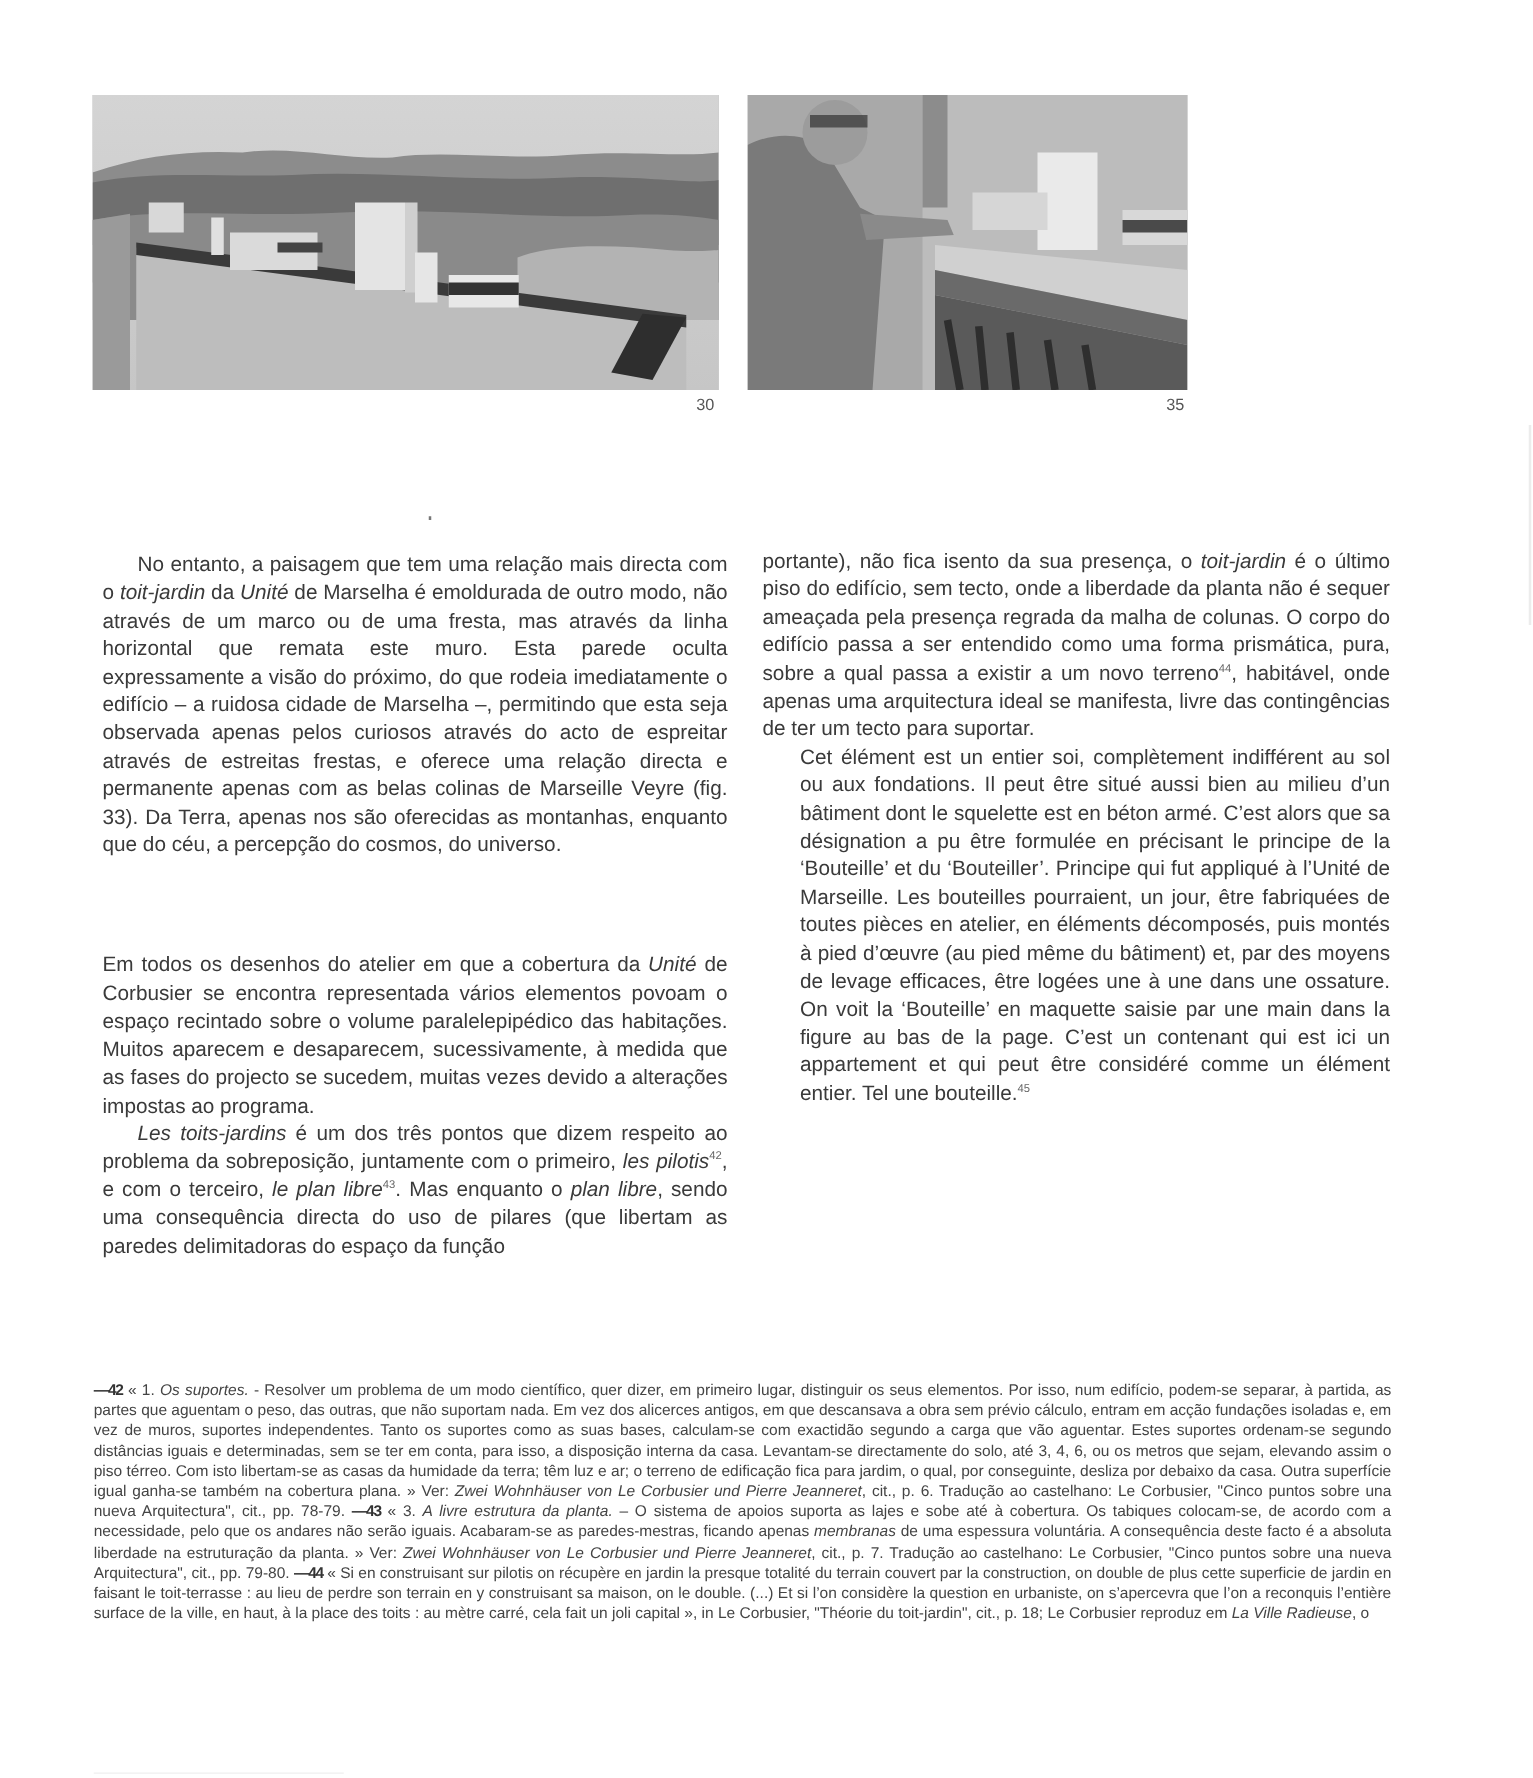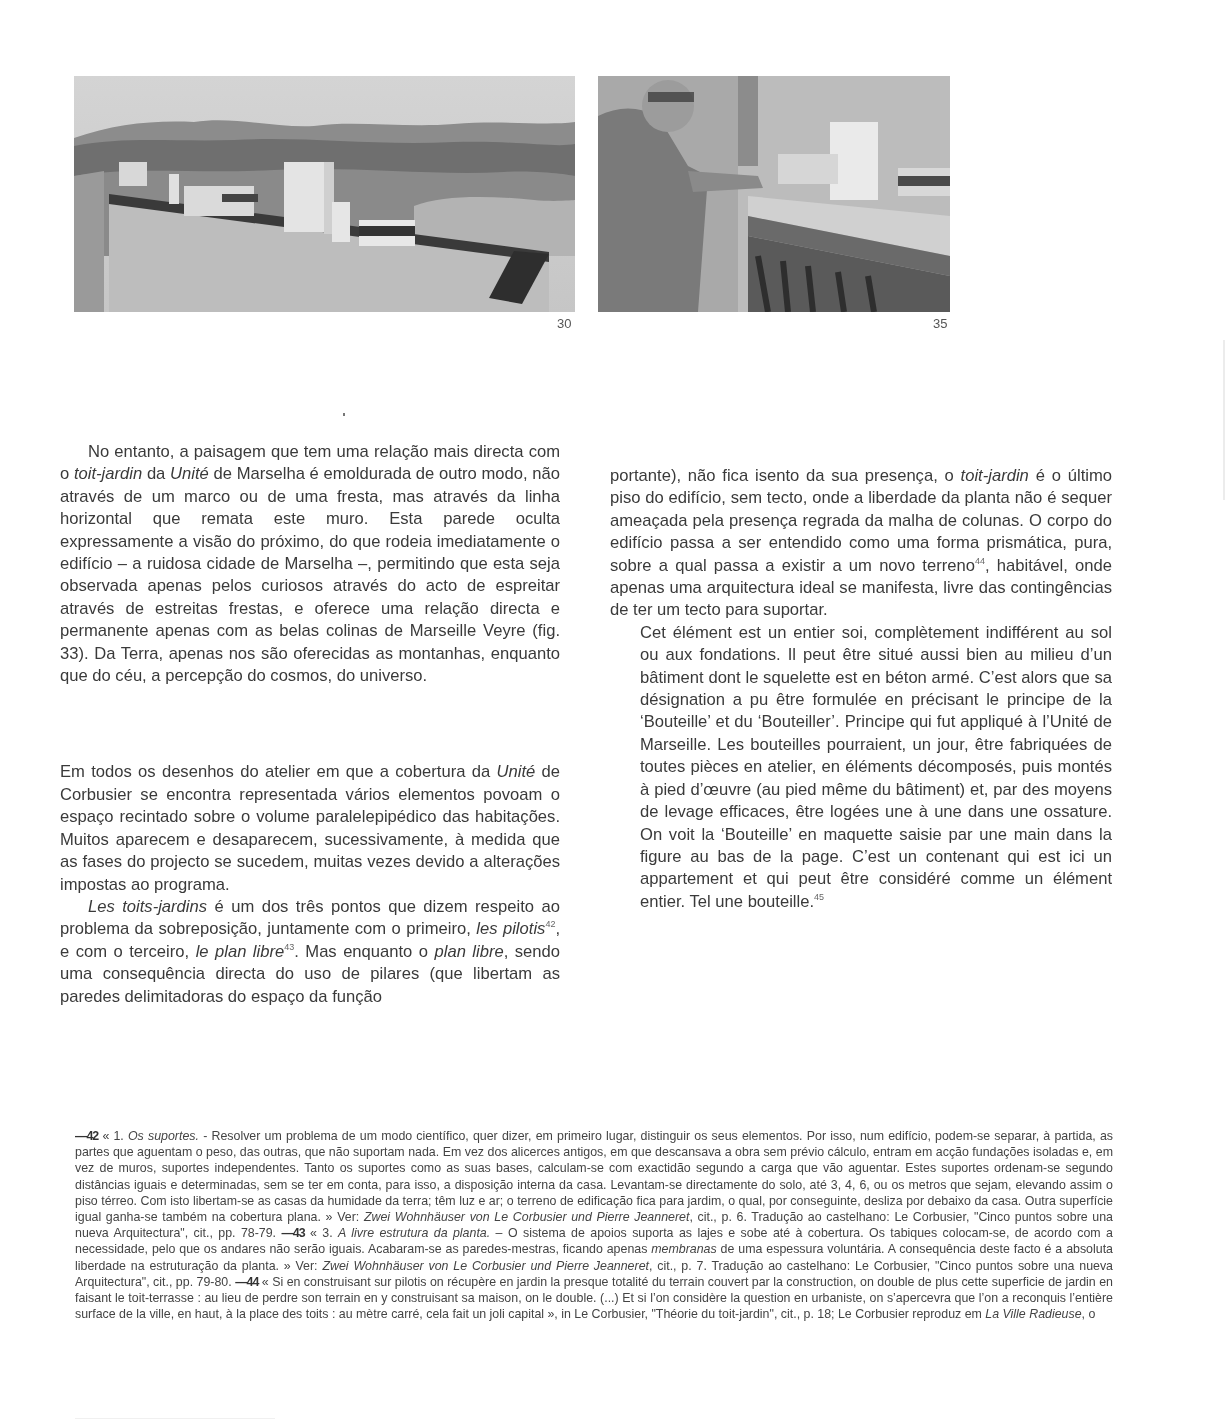--- a/index.html
+++ b/index.html
@@ -9,31 +9,31 @@
   }
   .edge-line { position: absolute; left: 1223px; top: 340px; width: 2px; height: 160px; background: #ececec; }
   .photo { position: absolute; overflow: hidden; background: #bdbdbd; }
   #fig34 { left: 74px; top: 76px; width: 501px; height: 236px; }
   #fig35 { left: 598px; top: 76px; width: 352px; height: 236px; }
   .fig-num { position: absolute; font-size: 13px; color: #555; }
   #fig34-num { left: 557px; top: 316px; }
   #fig35-num { left: 933px; top: 316px; }
 
   .col { position: absolute; font-size: 16.6px; line-height: 22.4px; color: #3a3a3a; }
-  #col-left { left: 60px; top: 441px; width: 500px; }
-  #col-right { left: 610px; top: 465px; width: 502px; }
+  #col-left { left: 82px; top: 441px; width: 500px; }
+  #col-right { left: 610px; top: 438px; width: 502px; }
   .col p { margin: 0; text-align: justify; }
   .indent { text-indent: 28px; }
   .quote { margin: 0 0 0 30px !important; text-align: justify; }
   .gap { height: 44px; }
   .heading { margin: 0; font-size: 17px; letter-spacing: 0; }
   sup { font-size: 9px; vertical-align: super; line-height: 0; color: #666; }
   em { font-style: italic; }
 
-  #footnotes { position: absolute; left: 75px; top: 1104px; width: 1038px; font-size: 12.4px; line-height: 16.2px; color: #444; text-align: justify; margin-top: 24px; }
+  #footnotes { position: absolute; left: 75px; top: 1104px; width: 1038px; font-size: 12.4px; line-height: 16.2px; color: #444; text-align: justify; }
   #footnotes b { font-weight: bold; color: #333; }
   .dash { letter-spacing: -1px; }
   .stray-mark { position: absolute; left: 343px; top: 413px; width: 2px; height: 3px; background: #777; }
   .bottom-rule { position: absolute; left: 75px; top: 1418px; width: 200px; height: 1px; background: #f0f0f0; }
 </style>
 </head>
 <body>
 
 <div class="edge-line"></div>
 

